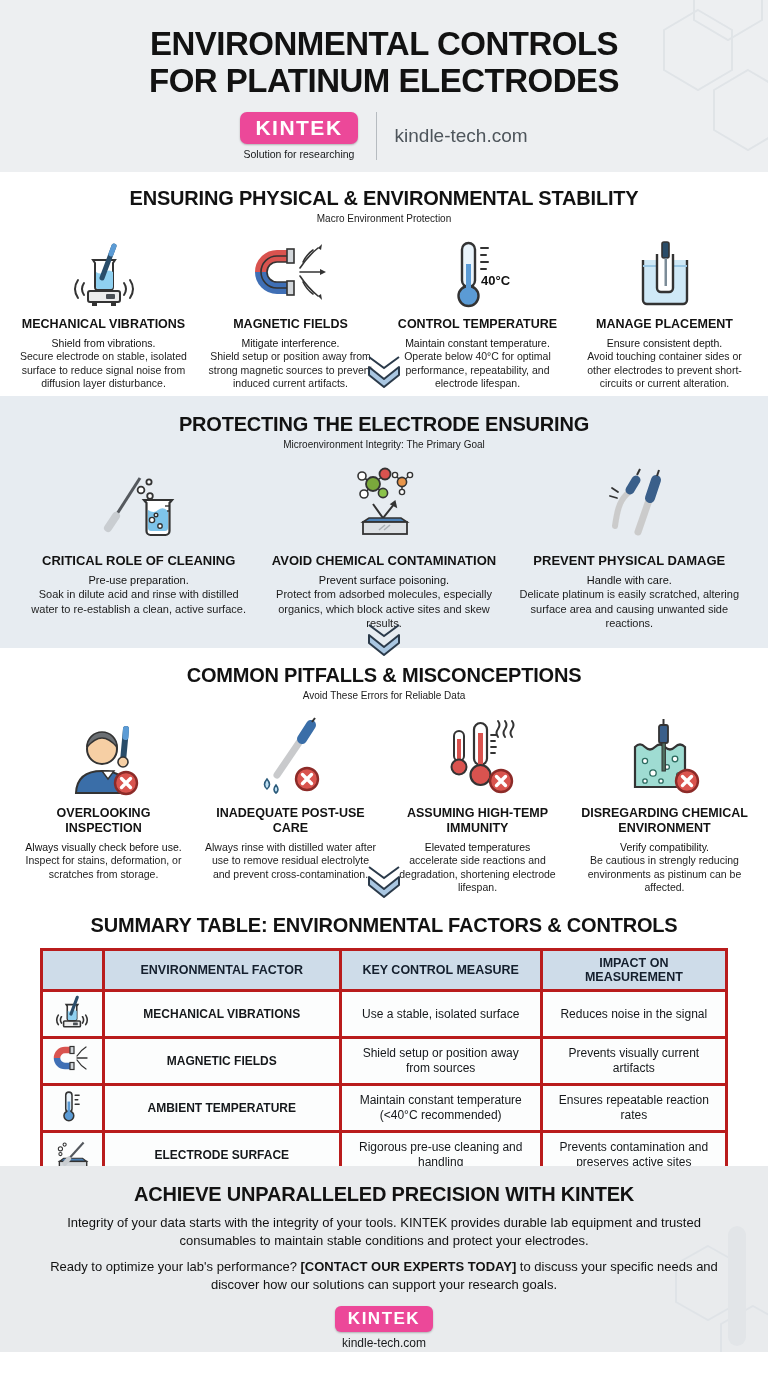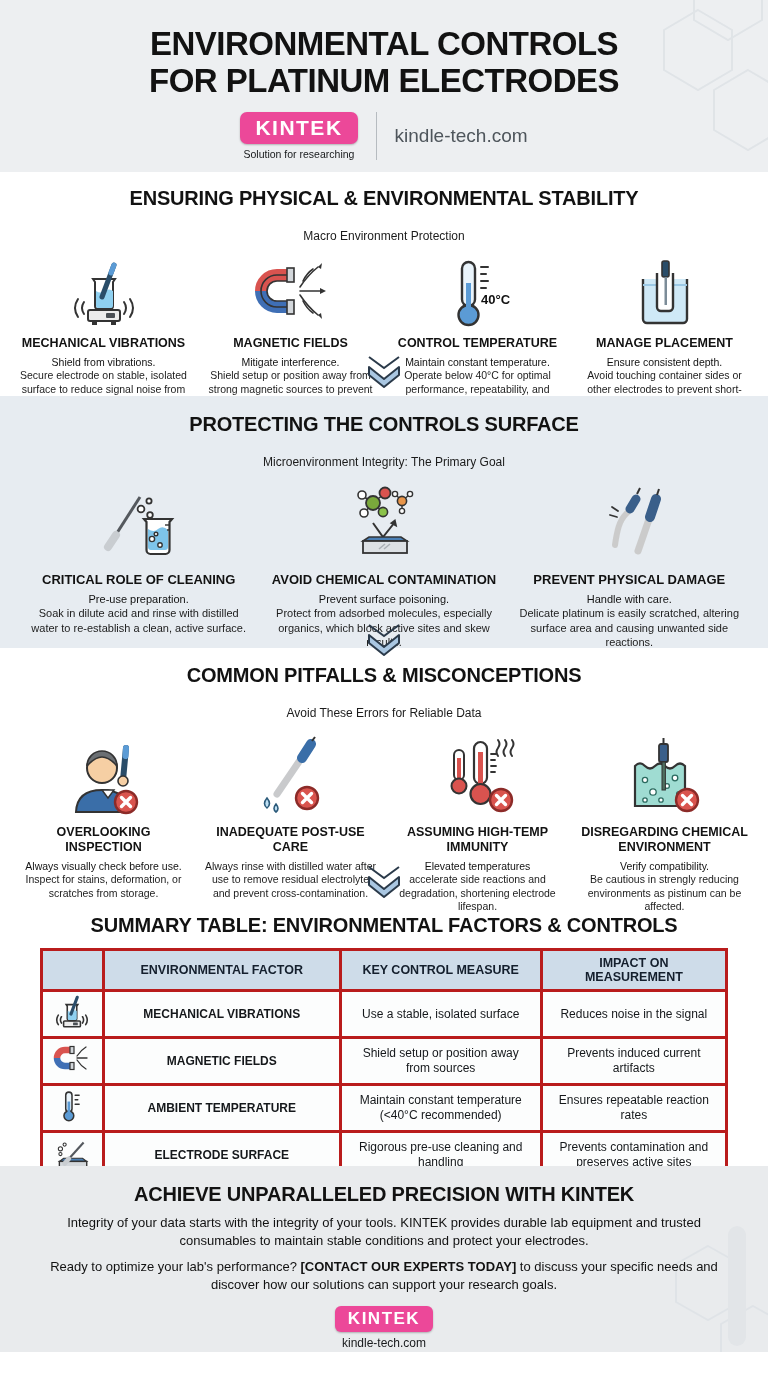--- a/index.html
+++ b/index.html
@@ -14,21 +14,21 @@
   .logo-col{display:flex;flex-direction:column;align-items:center}
   .logo-box{background:#ec4899;color:#fff;font-weight:800;font-size:21px;padding:4px 15px;border-radius:7px;letter-spacing:1.5px;box-shadow:0 1px 2px rgba(0,0,0,.25)}
   .tagline{font-size:10.5px;margin-top:4px;color:#16181a;font-weight:400}
   .vdiv{width:1px;height:48px;background:#b6bbc0}
   .site{font-size:19px;color:#4e555b}
   .bg-deco{position:absolute;top:0;right:0;opacity:.9;z-index:0}
   .bg-deco2{position:absolute;bottom:0;right:0;opacity:.9;z-index:0}
 
   
   h2.sec-title{font-size:20px;font-weight:800;margin:0;text-align:center;color:#121212;letter-spacing:-.2px}
-  .sub{font-size:12px;margin-top:19px;text-align:center;color:#1b1b1b}
+  .sub{font-size:10px;margin-top:3px;text-align:center;color:#1b1b1b}
   .cards{display:flex;padding:0 10px;margin-top:10px}
   .card{flex:1;padding:0 8px;text-align:center}
   .icon-box{height:76px;display:flex;align-items:flex-end;justify-content:center;margin-bottom:7px}
   .card h3{font-size:12.5px;font-weight:800;margin:0;line-height:1.18;color:#121212}
   .lead{font-size:10.5px;font-weight:400;margin:5px 0 0;line-height:1.28}
   .bodytxt{font-size:10.5px;margin:0;line-height:1.3;color:#1c1c1c}
   .chev{position:absolute;left:50%;transform:translateX(-50%);bottom:3px;z-index:3}
 
   #s1{height:224px;padding-top:15px}
   #s2{height:252px;background:#e7ecf1;padding-top:17px}
@@ -176,21 +176,21 @@
   </div>
   <div class="chev">
     <svg width="46" height="34" viewBox="0 0 46 34">
       <path d="M8 2 L23 13 L38 2" fill="none" stroke="#2b3a4a" stroke-width="2"></path>
       <path d="M8 12 L23 24 L38 12 L38 20 L23 32 L8 20 Z" fill="#aac7e2" stroke="#2b3a4a" stroke-width="2" stroke-linejoin="round"></path>
     </svg>
   </div>
 </div>
 
 <div class="sec" id="s2">
-  <h2 class="sec-title">PROTECTING THE CONTROLS SURFACE</h2>
+  <h2 class="sec-title">PROTECTING THE ELECTRODE ENSURING</h2>
   <div class="sub">Microenvironment Integrity: The Primary Goal</div>
   <div class="cards">
 
     <div class="card">
       <div class="icon-box">
         <svg width="90" height="80" viewBox="0 0 90 80">
           <line x1="14" y1="62" x2="46" y2="12" stroke="#55595e" stroke-width="3"></line>
           <line x1="14" y1="62" x2="22" y2="50" stroke="#c9cdd1" stroke-width="8" stroke-linecap="round"></line>
           <g fill="#fff" stroke="#333" stroke-width="1.8">
             <circle cx="47" cy="24" r="3.4"></circle>
@@ -440,21 +440,21 @@
               <rect x="34" y="43" width="8" height="14" fill="#d3d7db" stroke="#333" stroke-width="2.4"></rect>
               <g stroke="#333" stroke-width="2.6" fill="none" stroke-linecap="round">
                 <path d="M48 30 q8 -12 18 -18"></path>
                 <path d="M48 34 h20"></path>
                 <path d="M48 38 q8 12 18 18"></path>
               </g>
             </svg>
         </td>
         <td class="factor">MAGNETIC FIELDS</td>
         <td>Shield setup or position away from sources</td>
-        <td>Prevents induced current artifacts</td>
+        <td>Prevents visually current artifacts</td>
       </tr>
       <tr>
         <td class="icon-cell">
           <svg width="34" height="38" viewBox="0 0 76 72">
               <rect x="24" y="5" width="14" height="44" rx="7" fill="#eaf4fb" stroke="#333" stroke-width="3.4"></rect>
               <circle cx="31" cy="58" r="11" fill="#5b9bd5" stroke="#333" stroke-width="3.4"></circle>
               <rect x="28" y="26" width="6" height="28" fill="#5b9bd5"></rect>
               <g stroke="#333" stroke-width="3" stroke-linecap="round">
                 <line x1="45" y1="12" x2="54" y2="12"></line>
                 <line x1="45" y1="22" x2="51" y2="22"></line>

